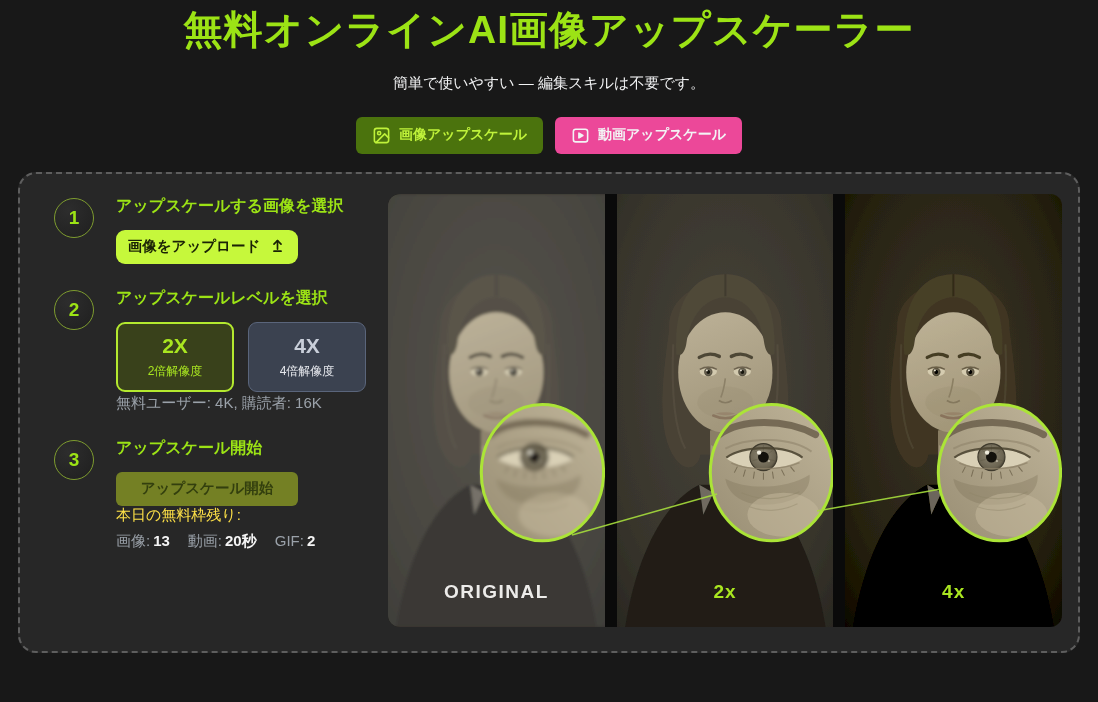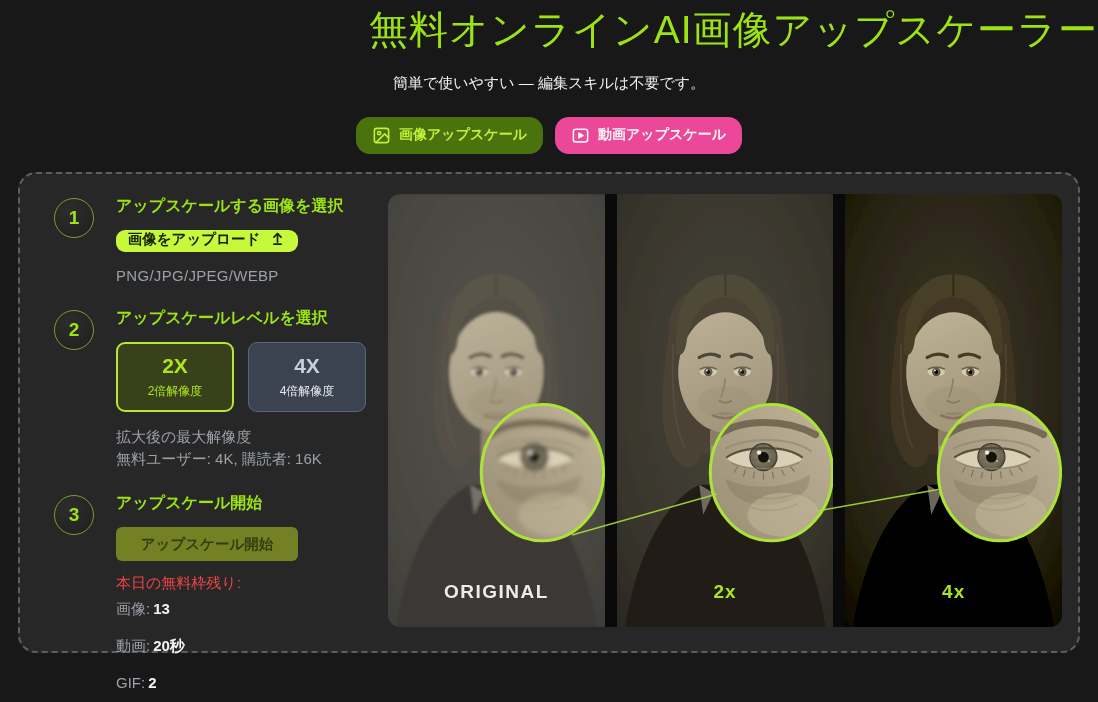--- a/index.html
+++ b/index.html
@@ -5,29 +5,29 @@
   * { margin:0; padding:0; box-sizing:border-box; }
   html,body { width:1098px; height:702px; overflow:hidden; }
   body {
     background:#181818;
     font-family:"Liberation Sans", sans-serif;
     color:#e5e7eb;
   }
   
   .hero { text-align:center; padding-top:6px; }
   .title {
-    font-size:39px; font-weight:400; color:#9ce315;
-    letter-spacing:1px; line-height:1.25;text-align:right;
+    font-size:39px; font-weight:700; color:#9ce315;
+    letter-spacing:1px; line-height:1.25;
   }
   .subtitle { margin-top:16px; font-size:15px; line-height:1.6; color:#f2f3f4; }
   .subtitle div { white-space:nowrap; }
   .tabs { margin-top:22px; display:flex; justify-content:center; gap:12px; }
   .tab {
     height:37px; display:flex; align-items:center; gap:8px;
-    padding:0 16px; border-radius:14px; border:none; cursor:pointer;
+    padding:0 16px; border-radius:6px; border:none; cursor:pointer;
     font-family:inherit; font-size:14px; font-weight:700;
   }
   .tab.active { background:#4b730d; color:#bff23a; }
   .tab.inactive { background:#ec4899; color:#f3f4f5; }
   .tab svg { display:block; }
 
   
   .workspace {
     margin:18px 18px 0 18px;
     border:2px dashed #5e5e5e; border-radius:18px;
@@ -41,24 +41,24 @@
   .step-circle {
     flex:none; width:40px; height:40px; border-radius:50%;
     border:1px solid #7e9c2f;
     background:radial-gradient(circle at 35% 30%, #2d2d2d, #1f1f1f);
     color:#9ce315; font-size:19px; font-weight:700;
     display:flex; align-items:center; justify-content:center;
     margin-top:2px;
   }
   .step-heading { color:#9ce315; font-size:16px; font-weight:700; margin-bottom:13px; }
   .upload-btn {
-    width:182px; height:22px; border:none; border-radius:9px;
+    width:182px; height:34px; border:none; border-radius:9px;
     background:#c6f83b; color:#1a2205; font-family:inherit;
     font-size:14.5px; font-weight:700; cursor:pointer;
-    display:flex; align-items:flex-start; justify-content:center; gap:9px;
+    display:flex; align-items:center; justify-content:center; gap:9px;
   }
   .formats { margin-top:15px; color:#9aa1a9; font-size:15px; letter-spacing:.3px; }
   .cards { display:flex; gap:14px; }
   .card {
     width:118px; height:70px; border-radius:9px; cursor:pointer;
     display:flex; flex-direction:column; align-items:center; justify-content:center; gap:5px;
   }
   .card.sel { background:#39411b; border:2px solid #b4e92f; }
   .card.sel .card-value { color:#a9e620; }
   .card.sel .card-label { color:#a9e620; }
@@ -67,22 +67,22 @@
   .card.unsel .card-label { color:#e6e8ed; }
   .card-value { font-size:21px; font-weight:700; }
   .card-label { font-size:12px;text-align:right; }
   .gray-line { color:#9aa1a9; font-size:15px; line-height:1.45; }
   .gray-line.first { margin-top:14px; }
   .start-btn {
     width:182px; height:34px; border:none; border-radius:6px;
     background:#748024; color:#333f0e; font-family:inherit;
     font-size:14.5px; font-weight:700; cursor:pointer;
   }
-  .quota-title { color:#ef4444; font-size:15px; margin-top:13px; }
-  .quota-row { margin-top:7px; font-size:15px; color:#9aa1a9; display:flex; gap:18px;flex-direction:column; }
+  .quota-title { color:#fde047; font-size:15px; }
+  .quota-row { margin-top:7px; font-size:15px; color:#9aa1a9; display:flex; gap:18px; }
   .qv { color:#f4f4f4; font-weight:700; margin-left:3px; }
 
   
   .preview-wrap {
     flex:1; height:433px; border-radius:12px; overflow:hidden;
     background:#0a0a0a; position:relative;
   }
   .preview { position:absolute; inset:0; display:flex; gap:12px; }
   .panel { position:relative; flex:1; overflow:hidden; background:#34312a; }
   .panel svg.portrait-svg { width:100%; height:100%; display:block; }
@@ -269,39 +269,37 @@
         <button class="upload-btn">
           <span>画像をアップロード</span>
           <span>
             <svg width="17" height="17" viewBox="0 0 24 24" fill="none" stroke="#1a2205" stroke-width="2.4" stroke-linecap="round" stroke-linejoin="round">
               <path d="M12 17 L12 5"></path>
               <path d="M7 10 L12 5 L17 10"></path>
               <path d="M7 20 L17 20"></path>
             </svg>
           </span>
         </button>
-        <div class="formats">PNG/JPG/JPEG/WEBP</div>
       </div>
     </div>
 
     <div class="step">
       <div class="step-circle">2</div>
       <div>
         <div class="step-heading">アップスケールレベルを選択</div>
         <div class="cards">
           <div class="card sel">
             <div class="card-value">2X</div>
             <div class="card-label">2倍解像度</div>
           </div>
           <div class="card unsel">
             <div class="card-value">4X</div>
             <div class="card-label">4倍解像度</div>
           </div>
         </div>
-        <div class="gray-line first">拡大後の最大解像度</div>
         <div class="gray-line">無料ユーザー: 4K, 購読者: 16K</div>
       </div>
     </div>
 
     <div class="step">
       <div class="step-circle">3</div>
       <div>
         <div class="step-heading">アップスケール開始</div>
         <button class="start-btn">アップスケール開始</button>
         <div class="quota-title">本日の無料枠残り:</div>

